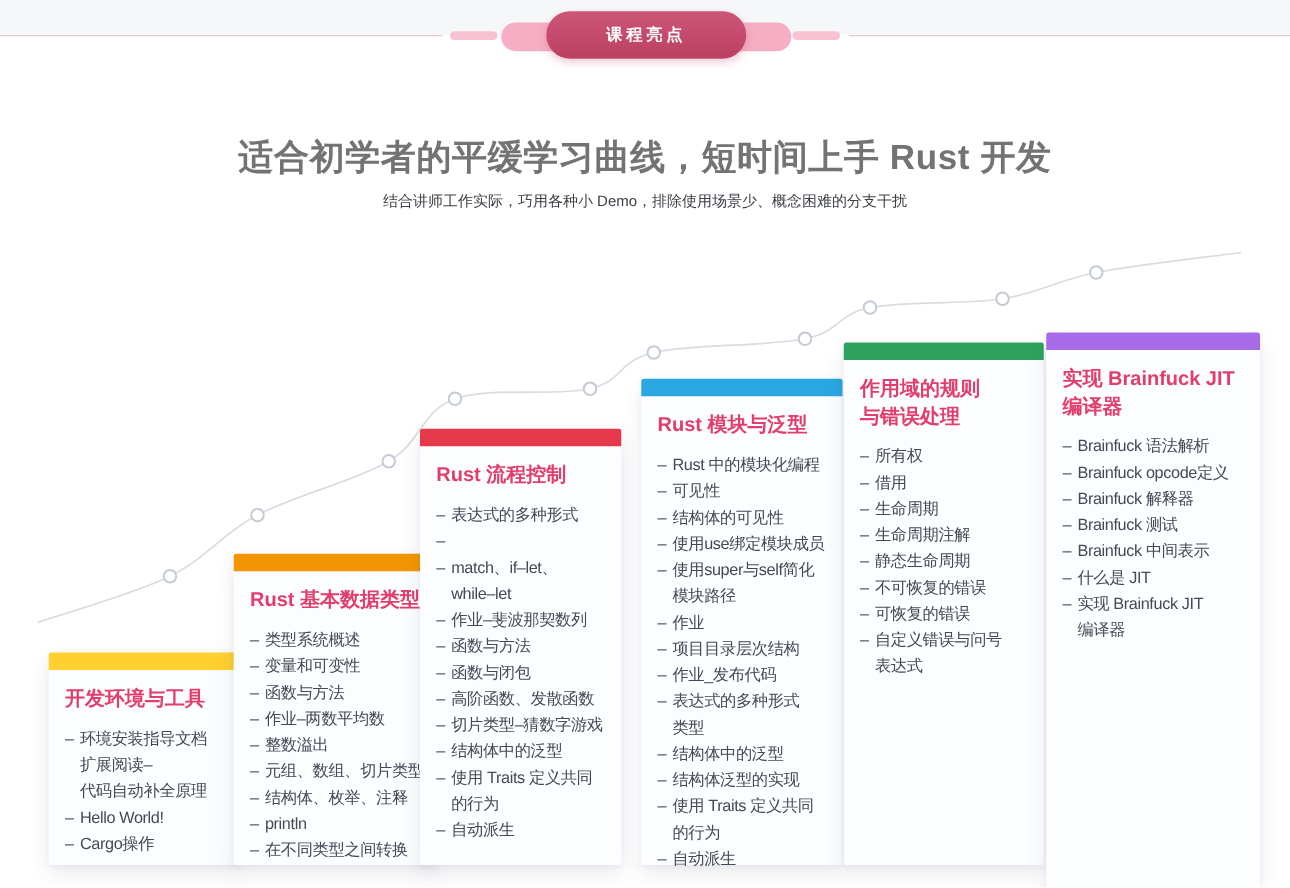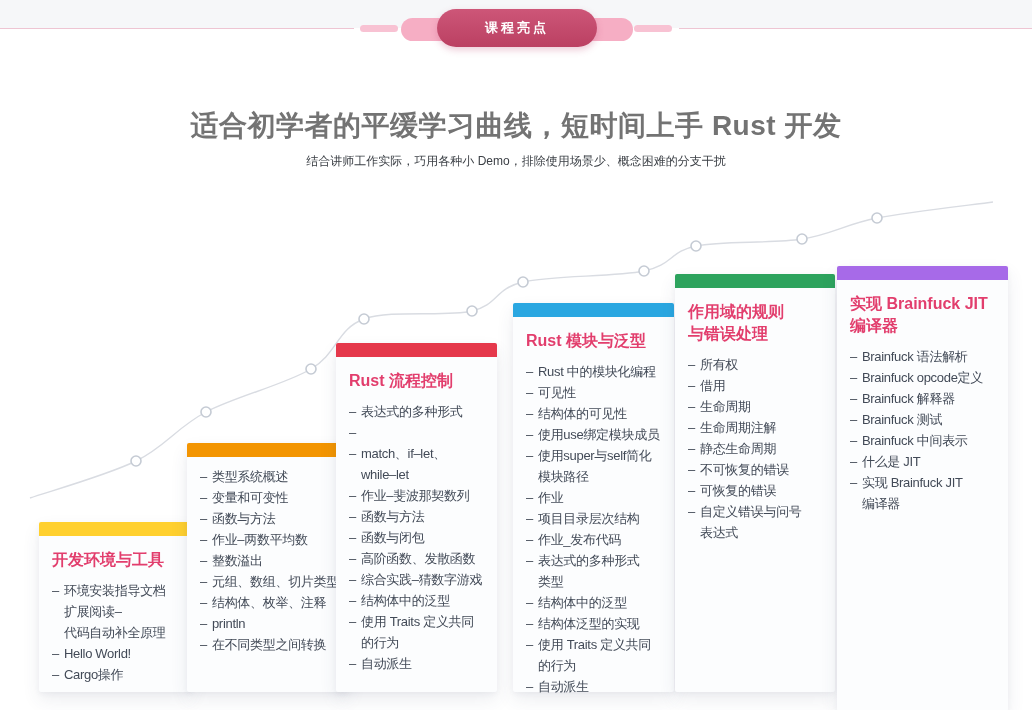--- a/index.html
+++ b/index.html
@@ -86,20 +86,21 @@
             <span class="txt">Hello World!</span>
           </li>
           <li>
             <span class="dash">–</span>
             <span class="txt">Cargo操作</span>
           </li>
         </ul>
       </section>
       <section class="card" style="left: 187px; top: 443px; width: 162px; height: 249px;">
         <div class="bar" style="background: rgb(243, 149, 2);"></div>
+        <h3>Rust 基本数据类型</h3>
         <ul>
           <li>
             <span class="dash">–</span>
             <span class="txt">类型系统概述</span>
           </li>
           <li>
             <span class="dash">–</span>
             <span class="txt">变量和可变性</span>
           </li>
           <li>
@@ -159,21 +160,21 @@
           <li>
             <span class="dash">–</span>
             <span class="txt">函数与闭包</span>
           </li>
           <li>
             <span class="dash">–</span>
             <span class="txt">高阶函数、发散函数</span>
           </li>
           <li>
             <span class="dash">–</span>
-            <span class="txt">综合实践–猜数字游戏</span>
+            <span class="txt">切片类型–猜数字游戏</span>
           </li>
           <li>
             <span class="dash">–</span>
             <span class="txt">结构体中的泛型</span>
           </li>
           <li>
             <span class="dash">–</span>
             <span class="txt">使用 Traits 定义共同
 的行为</span>
           </li>

